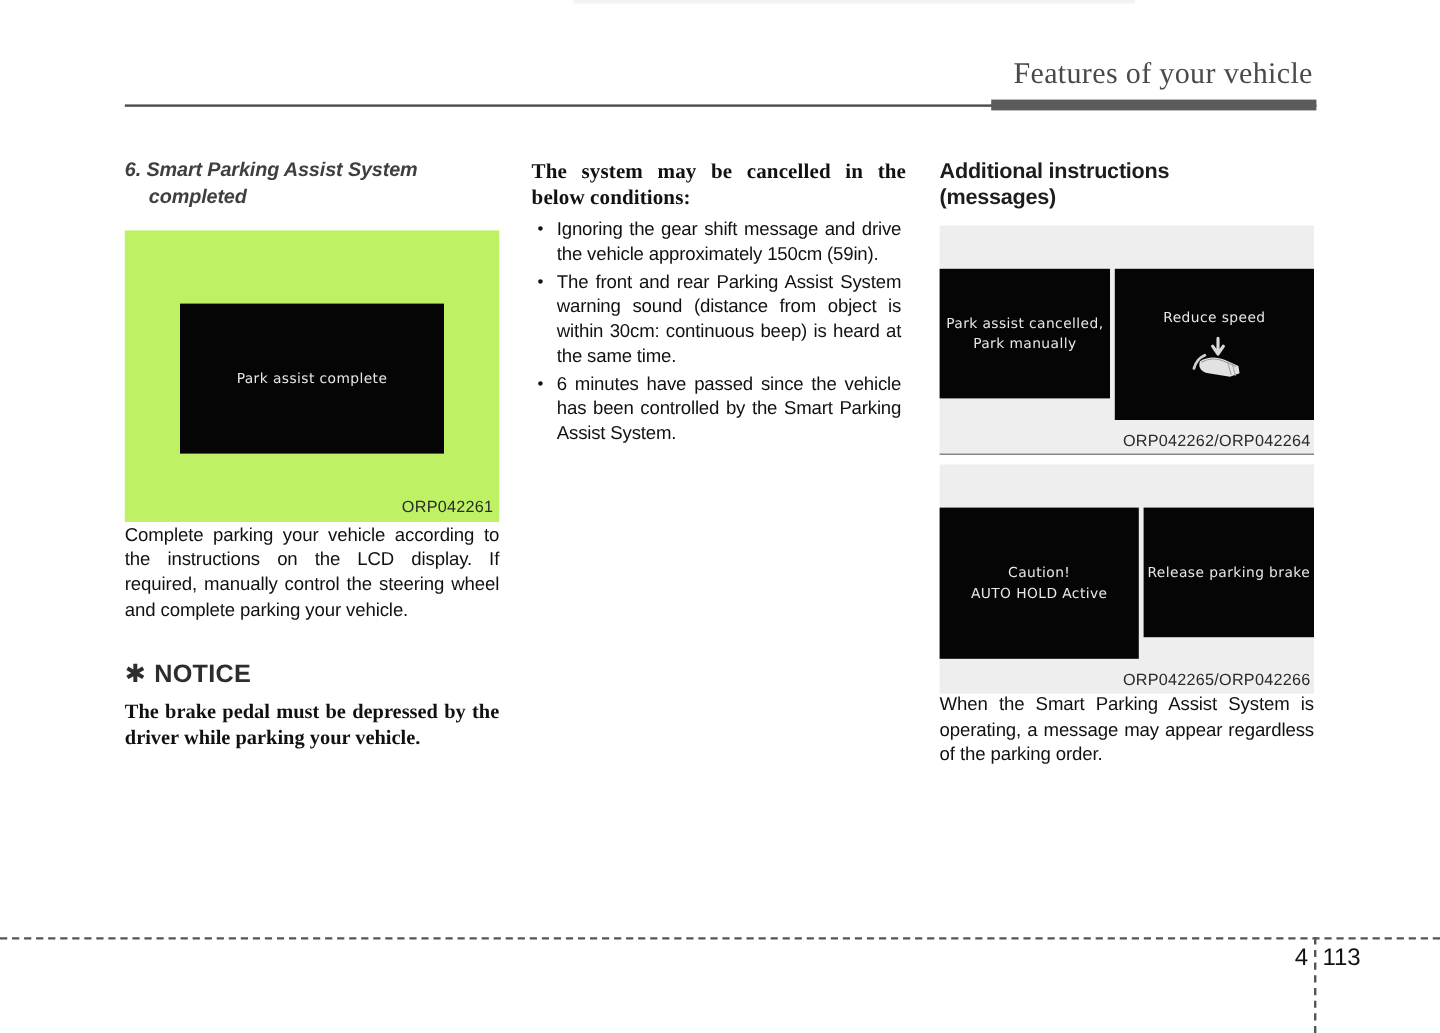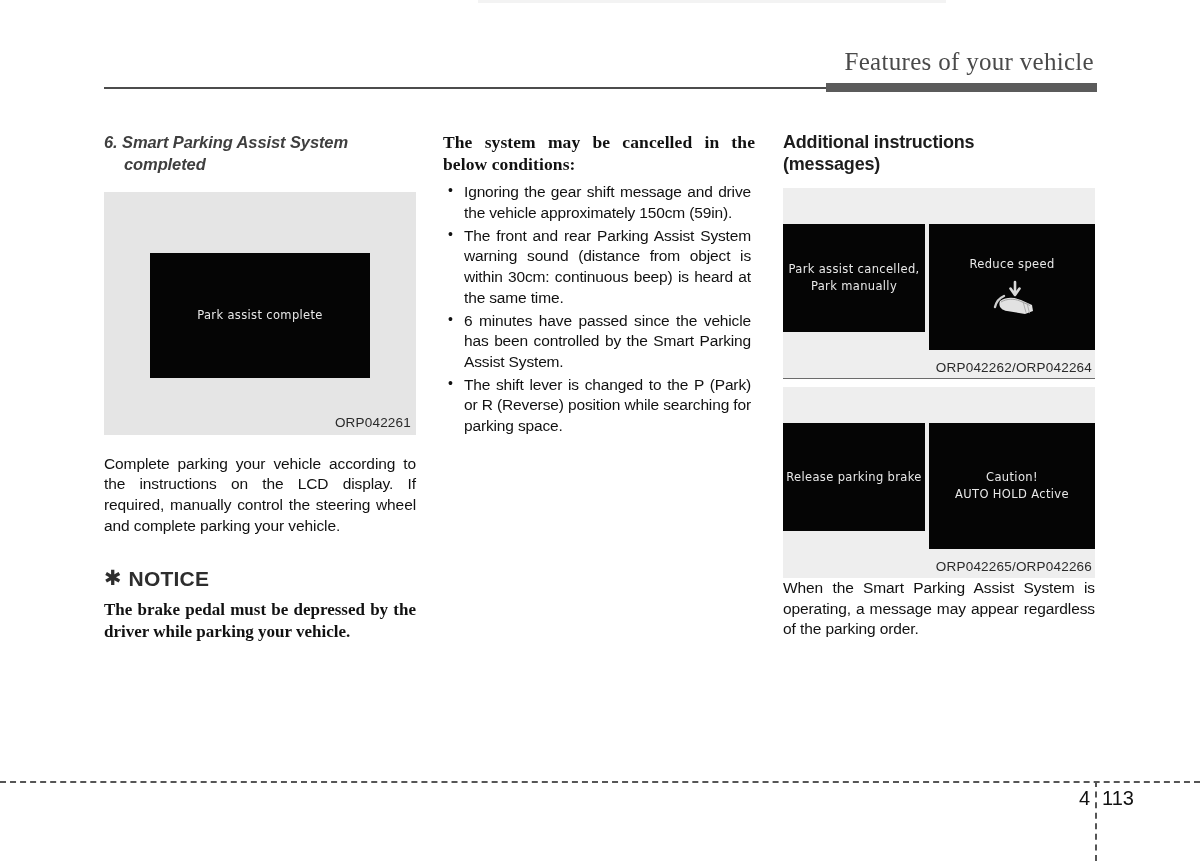--- a/index.html
+++ b/index.html
@@ -140,23 +140,23 @@
     left: 1px;
     top: -1px;
     font-size: 14px;
     color: #111;
   }
 
   
   .figure-left {
     width: 312px;
     height: 243px;
-    background: #e5e5e5;
+    background: #bef264;
     position: relative;
-    margin-bottom: 19px;
+    margin-bottom: 2px;
   }
   .lcd-left {
     position: absolute;
     left: 46px;
     top: 61px;
     width: 220px;
     height: 125px;
     background: #050505;
     display: flex;
     align-items: center;
@@ -330,21 +330,20 @@
 </div>
 
 <div class="col col-mid">
 
   <h2 class="sub-heading-serif">The system may be cancelled in the below conditions:</h2>
 
   <ul class="bullets">
     <li>Ignoring the gear shift message and drive the vehicle approximately 150cm (59in).</li>
     <li>The front and rear Parking Assist System warning sound (distance from object is within 30cm: continuous beep) is heard at the same time.</li>
     <li>6 minutes have passed since the vehicle has been controlled by the Smart Parking Assist System.</li>
-    <li>The shift lever is changed to the P (Park) or R (Reverse) position while searching for parking space.</li>
   </ul>
 
 </div>
 
 <div class="col col-right">
 
   <h2 class="sub-heading-bold">
     <span>Additional instructions</span><br>
     <span>(messages)</span>
   </h2>
@@ -375,29 +374,29 @@
       <div class="grp-caption">ORP042262/ORP042264</div>
       <div class="grp-rule"></div>
     </div>
   </div>
 
   <div class="fig-gap"></div>
 
   <div class="fig-group">
     <div class="pad-top"></div>
     <div class="row">
-      <div class="lcd-cell w1">
-        <span class="lcd-text">Release parking brake</span>
-      </div>
       <div class="lcd-cell w2">
         <span class="lcd-text">
           <span>Caution!</span><br>
           <span>AUTO HOLD Active</span>
         </span>
       </div>
+      <div class="lcd-cell w1">
+        <span class="lcd-text">Release parking brake</span>
+      </div>
     </div>
     <div class="pad-bottom-1">
       <div class="grp-caption">ORP042265/ORP042266</div>
     </div>
   </div>
 
   <p class="body-text right-para">When the Smart Parking Assist System is operating, a message may appear regardless of the parking order.</p>
 
 </div>
 

